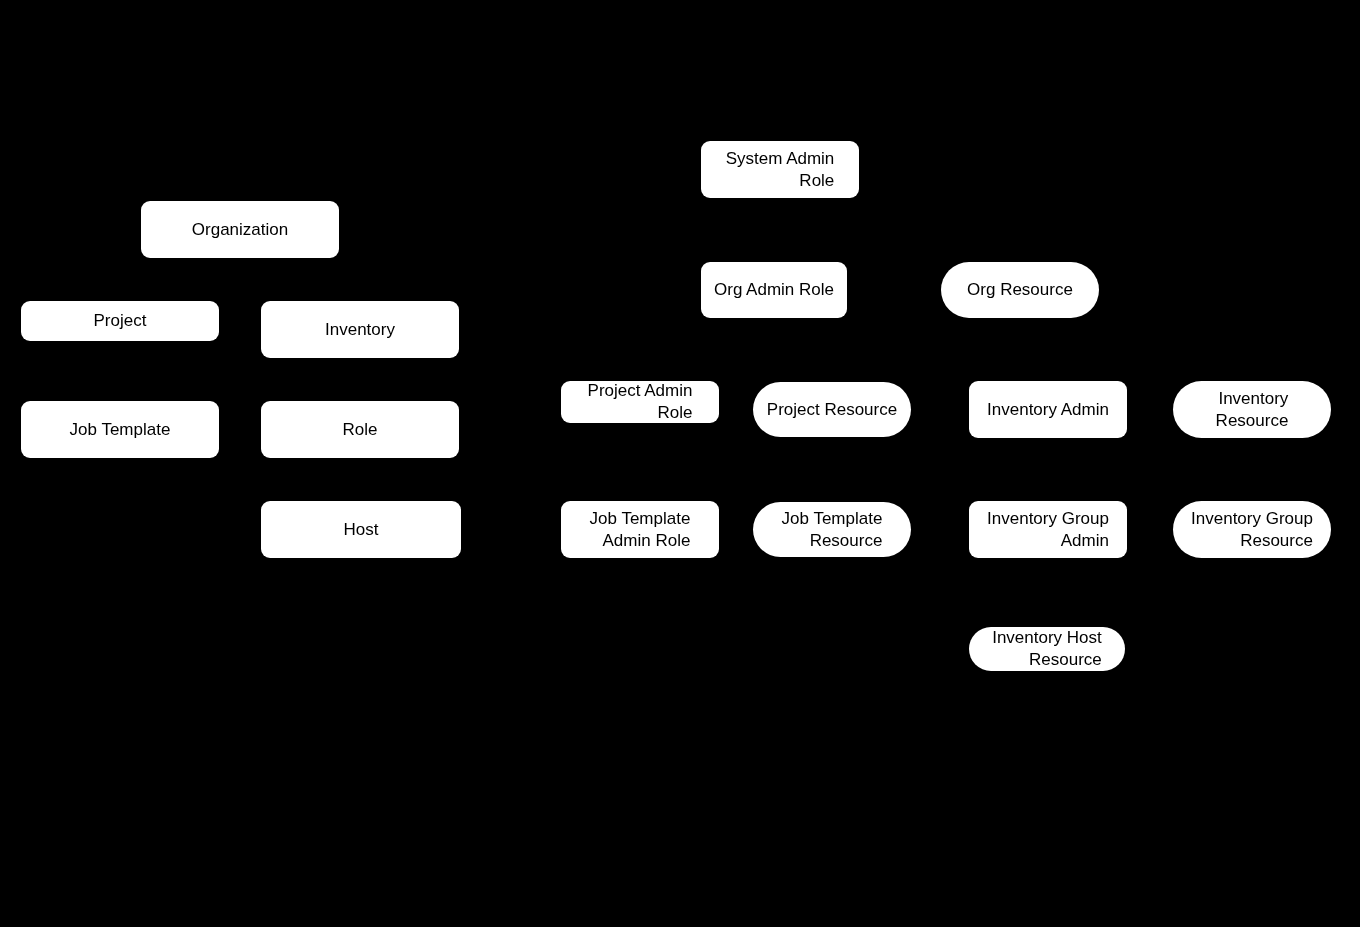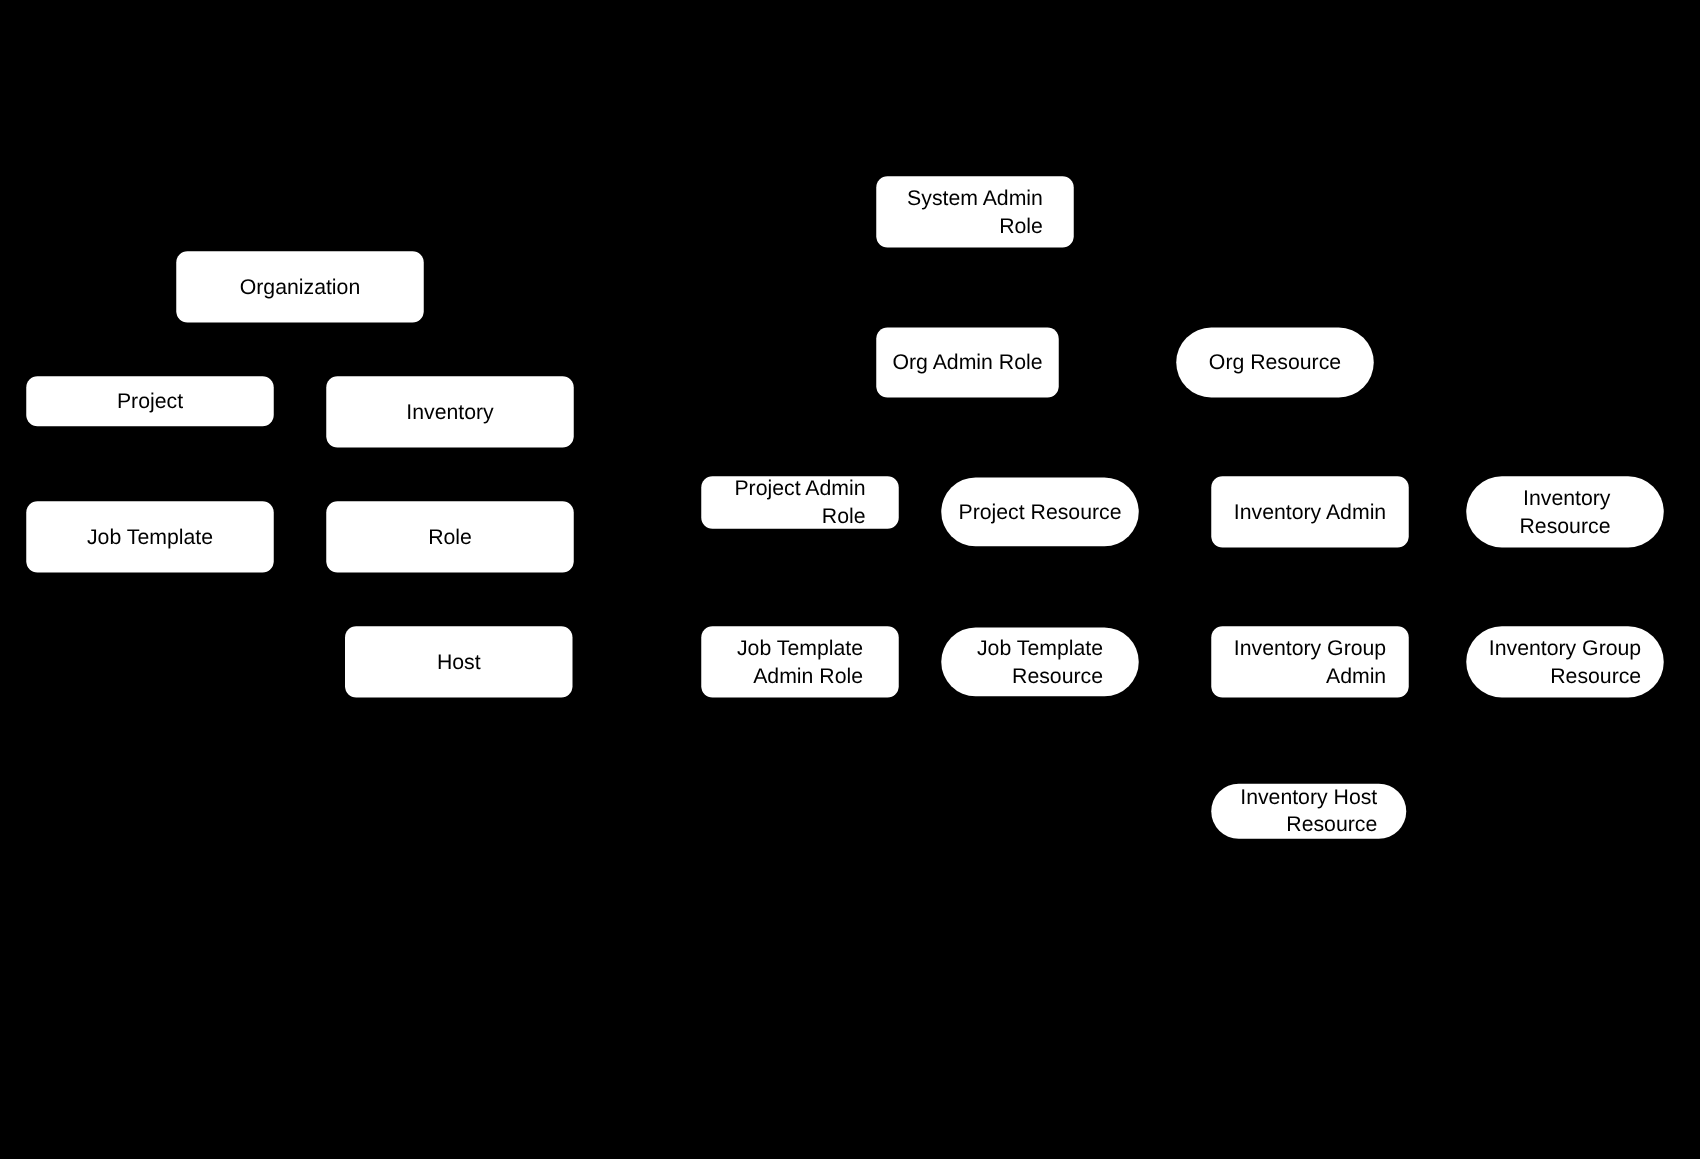--- a/index.html
+++ b/index.html
@@ -54,21 +54,21 @@
   </div>
 
   <div class="node rect" style="left:21px; top:401px; width:198px; height:57px">
     <span class="node-label">Job Template</span>
   </div>
 
   <div class="node rect" style="left:261px; top:401px; width:198px; height:57px">
     <span class="node-label">Role</span>
   </div>
 
-  <div class="node rect" style="left:276px; top:501px; width:182px; height:57px">
+  <div class="node rect" style="left:261px; top:501px; width:200px; height:57px">
     <span class="node-label">Host</span>
   </div>
 
   <div class="node rect" style="left:701px; top:141px; width:158px; height:57px">
     <span class="node-label">System Admin
 Role</span>
   </div>
 
   <div class="node rect" style="left:701px; top:262px; width:146px; height:56px">
     <span class="node-label">Org Admin Role</span>

